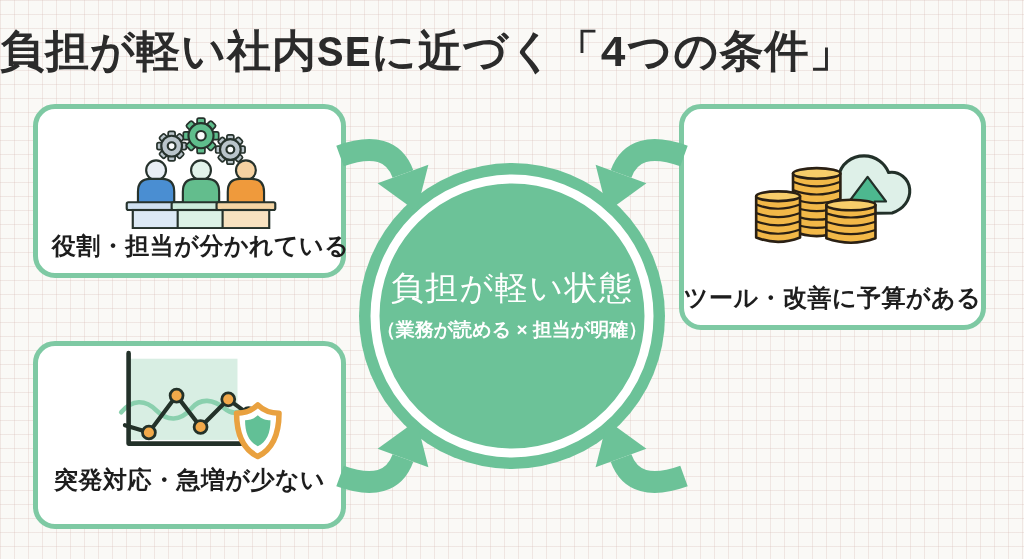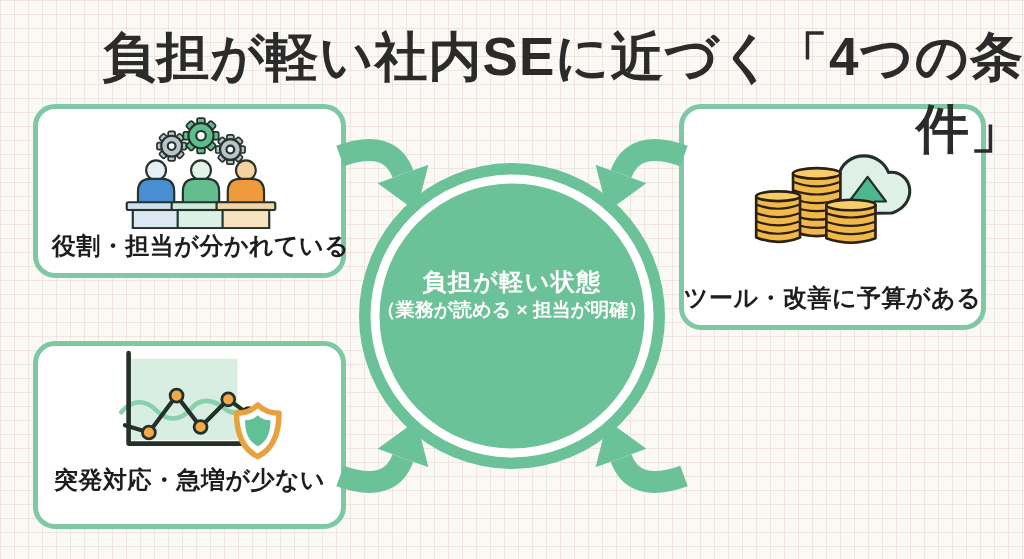--- a/index.html
+++ b/index.html
@@ -12,24 +12,25 @@
   .stage{
     position:relative;width:1024px;height:559px;
     background-color:#faf9f6;
     background-image:
       linear-gradient(to right, rgba(214,186,180,0.30) 1px, transparent 1px),
       linear-gradient(to bottom, rgba(214,186,180,0.30) 1px, transparent 1px);
     background-size:14px 14px;
   }
   .title{
     position:absolute;top:22px;left:0;width:100%;
-    text-align:right;
-    font-size:53px;font-weight:900;color:#2b2b2b;
+    text-align:left;
+    font-size:44px;font-weight:900;color:#2b2b2b;
     letter-spacing:1px;
     z-index:5;
+    font-family:Liberation Mono, monospace;
   }
   .card{
     position:absolute;
     background:#ffffff;
     border:5px solid #7ec9a3;
     border-radius:22px;
     box-sizing:border-box;
     display:flex;flex-direction:column;align-items:center;justify-content:flex-end;
     z-index:2;
   }
@@ -42,22 +43,22 @@
     font-size:24px;font-weight:800;color:#1d1d1d;
     white-space:nowrap;text-align:center;
     padding-bottom:11px;letter-spacing:0.5px;
   }
   .card-bl .card-label,.card-br .card-label{padding-bottom:28px;}
   .overlay{position:absolute;left:0;top:0;z-index:3;pointer-events:none;}
   .center-text{
     position:absolute;left:362px;top:268px;width:300px;
     text-align:center;color:#ffffff;z-index:4;
   }
-  .center-main{font-size:24px;font-weight:700;letter-spacing:1.5px;line-height:1.2;}
-  .center-sub{font-size:19px;font-weight:700;letter-spacing:0;}
+  .center-main{font-size:33px;font-weight:400;letter-spacing:1.5px;line-height:1.2;}
+  .center-sub{font-size:19px;font-weight:700;margin-top:9px;letter-spacing:0;}
 </style>
 </head>
 <body>
 
 <div class="stage">
 
   <div class="title">負担が軽い社内SEに近づく「4つの条件」</div>
 
   <div class="card card-tl">
     <div class="icon-wrap">

